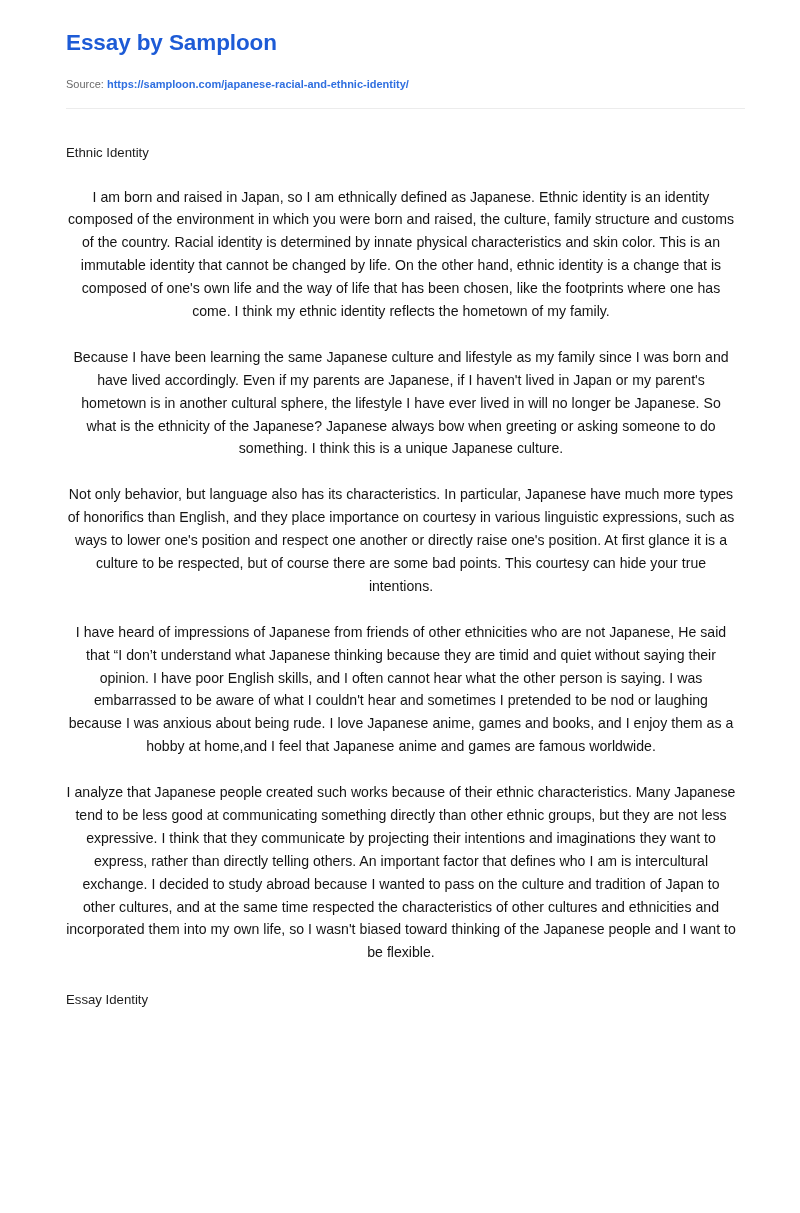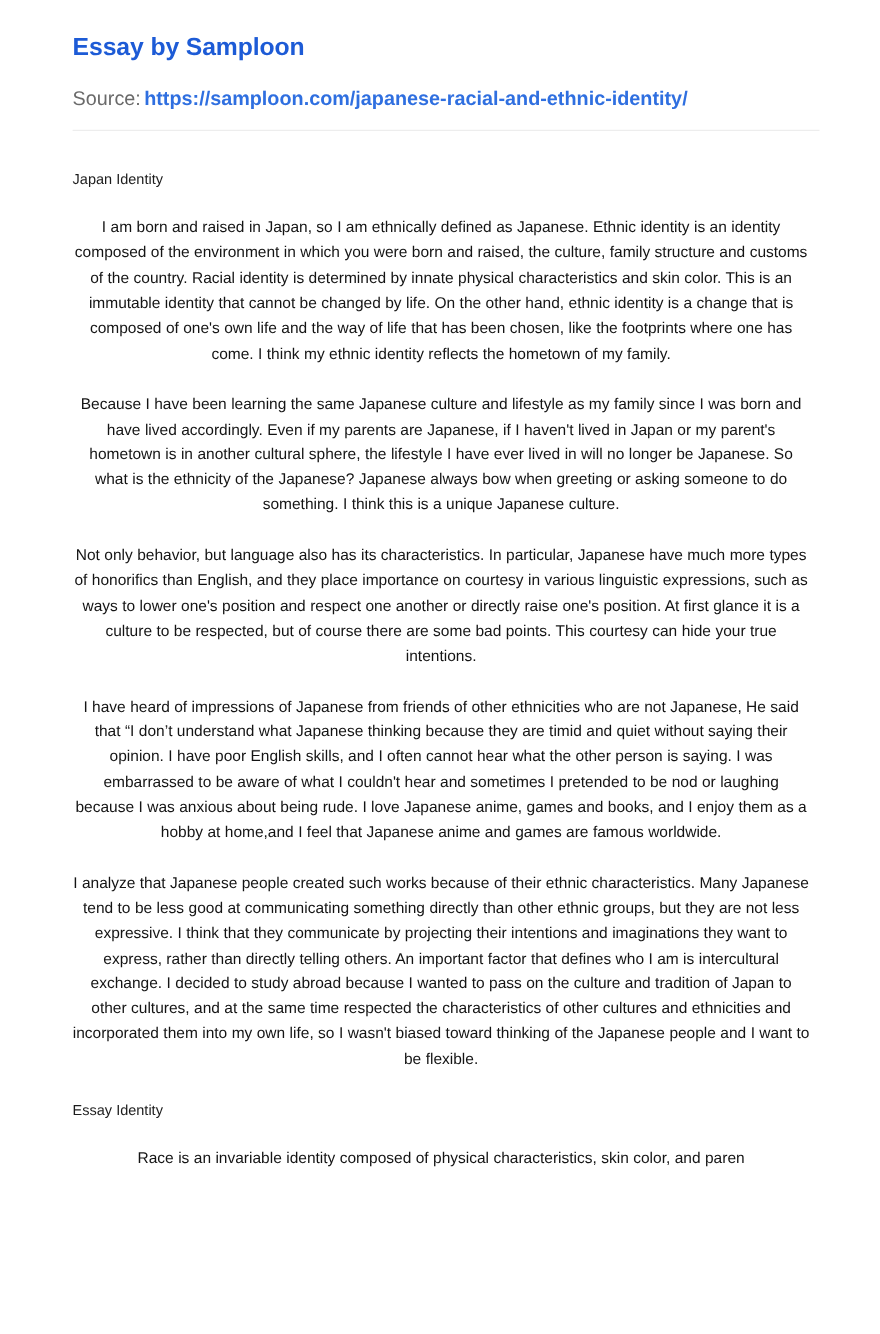--- a/index.html
+++ b/index.html
@@ -37,21 +37,21 @@
     font-weight: 700;
     letter-spacing: -0.1px;
     color: #1d5bd6;
     line-height: 1.2;
   }
 
   
   .source-line {
     margin: 0;
     padding-top: 21px;
-    font-size: 18px;
+    font-size: 11px;
     line-height: 1.4;
     white-space: nowrap;
   }
   .source-label {
     color: #6a6a6a;
     font-weight: 400;
   }
   .source-url {
     color: #2f6fe0;
     font-weight: 700;
@@ -112,30 +112,29 @@
 
     <h1 class="brand-header">Essay by Samploon</h1>
 
     <p class="source-line">
       <span class="source-label">Source:</span><a class="source-url" href="#">https://samploon.com/japanese-racial-and-ethnic-identity/</a>
     </p>
 
     <hr class="divider">
 
 
-    <h3 class="section-heading">Japan Identity</h3>
+    <h3 class="section-heading">Ethnic Identity</h3>
 
     <p class="body-paragraph">I am born and raised in Japan, so I am ethnically defined as Japanese. Ethnic identity is an identity composed of the environment in which you were born and raised, the culture, family structure and customs of the country. Racial identity is determined by innate physical characteristics and skin color. This is an immutable identity that cannot be changed by life. On the other hand, ethnic identity is a change that is composed of one's own life and the way of life that has been chosen, like the footprints where one has come. I think my ethnic identity reflects the hometown of my family.</p>
 
     <p class="body-paragraph">Because I have been learning the same Japanese culture and lifestyle as my family since I was born and have lived accordingly. Even if my parents are Japanese, if I haven't lived in Japan or my parent's hometown is in another cultural sphere, the lifestyle I have ever lived in will no longer be Japanese. So what is the ethnicity of the Japanese? Japanese always bow when greeting or asking someone to do something. I think this is a unique Japanese culture.</p>
 
     <p class="body-paragraph">Not only behavior, but language also has its characteristics. In particular, Japanese have much more types of honorifics than English, and they place importance on courtesy in various linguistic expressions, such as ways to lower one's position and respect one another or directly raise one's position. At first glance it is a culture to be respected, but of course there are some bad points. This courtesy can hide your true intentions.</p>
 
     <p class="body-paragraph">I have heard of impressions of Japanese from friends of other ethnicities who are not Japanese, He said that “I don’t understand what Japanese thinking because they are timid and quiet without saying their opinion. I have poor English skills, and I often cannot hear what the other person is saying. I was embarrassed to be aware of what I couldn't hear and sometimes I pretended to be nod or laughing because I was anxious about being rude. I love Japanese anime, games and books, and I enjoy them as a hobby at home,and I feel that Japanese anime and games are famous worldwide.</p>
 
     <p class="body-paragraph">I analyze that Japanese people created such works because of their ethnic characteristics. Many Japanese tend to be less good at communicating something directly than other ethnic groups, but they are not less expressive. I think that they communicate by projecting their intentions and imaginations they want to express, rather than directly telling others. An important factor that defines who I am is intercultural exchange. I decided to study abroad because I wanted to pass on the culture and tradition of Japan to other cultures, and at the same time respected the characteristics of other cultures and ethnicities and incorporated them into my own life, so I wasn't biased toward thinking of the Japanese people and I want to be flexible.</p>
 
     <h3 class="section-heading">Essay Identity</h3>
 
-    <p class="body-paragraph tight-top">Race is an invariable identity composed of physical characteristics, skin color, and paren</p>
 
   </div>
 </div>
 
 </body></html>

